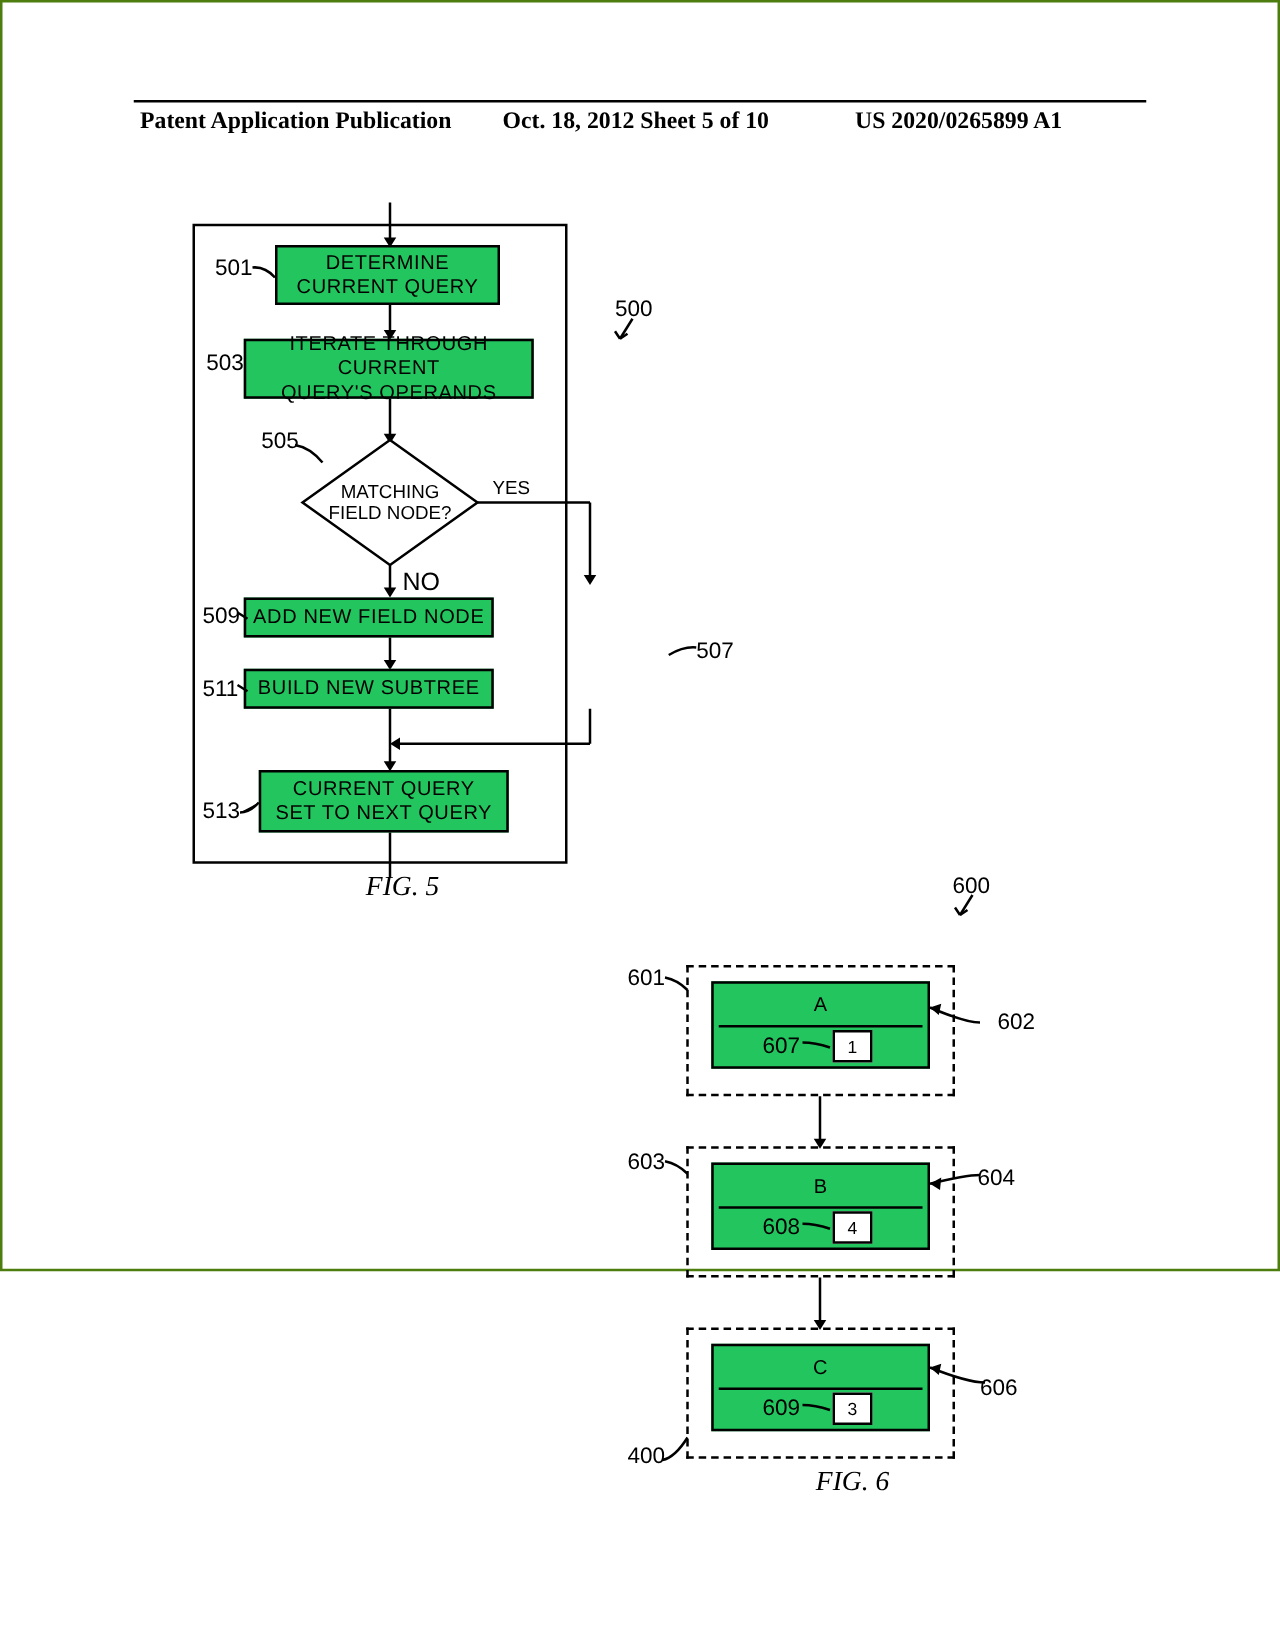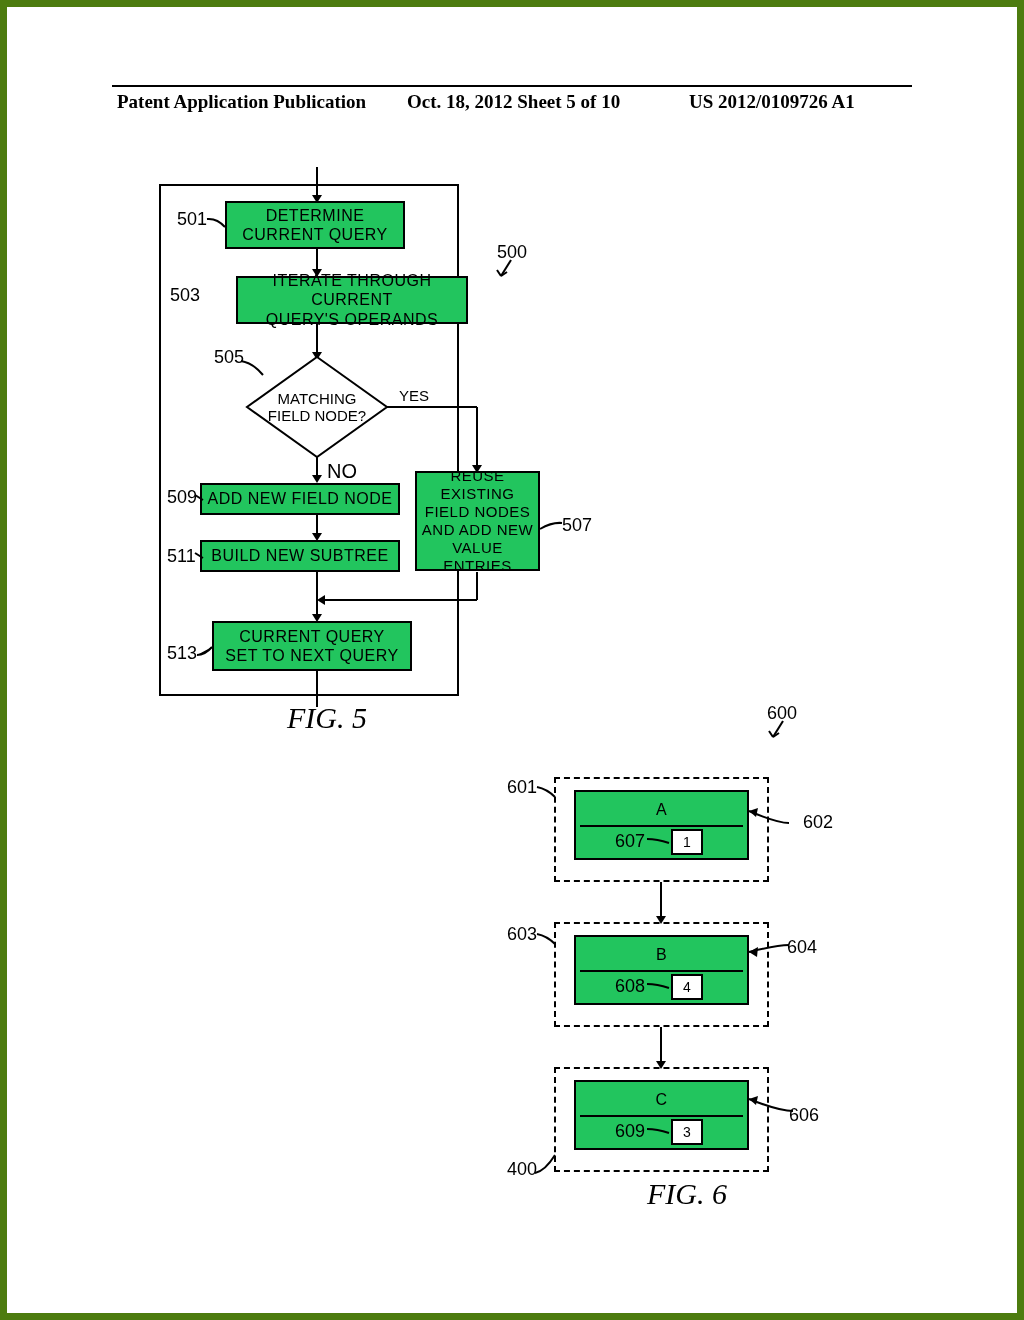--- a/index.html
+++ b/index.html
@@ -7,22 +7,22 @@
     padding: 0;
     width: 1024px;
     height: 1320px;
     background: #fff;
     font-family: "Times New Roman", serif;
     color: #000;
   }
   .page {
     position: relative;
     width: 1024px;
-    height: 1320px;
-    border: 7px solid #4d7c0f;
+    height: 1017px;
+    border: 2px solid #4d7c0f;
     box-sizing: border-box;
   }
   .header-line {
     position: absolute;
     left: 105px;
     right: 105px;
     top: 78px;
     border-top: 2px solid #000;
   }
   .header-text {
@@ -67,21 +67,21 @@
     position: absolute;
     font-family: Arial, Helvetica, sans-serif;
     font-size: 18px;
   }
 
   
   .fig-caption {
     position: absolute;
     font-style: italic;
     font-family: "Times New Roman", serif;
-    font-size: 30px;
+    font-size: 22px;
     text-align: center;
   }
 
   
   .fc500-border {
     position: absolute;
     left: 152px;
     top: 177px;
     width: 300px;
     height: 512px;
@@ -124,21 +124,21 @@
 
 </style>
 </head>
 <body>
 
 <div class="page">
 
   <div class="header-line"></div>
   <div class="header-text hdr-left">Patent Application Publication</div>
   <div class="header-text hdr-mid">Oct. 18, 2012  Sheet 5 of 10</div>
-  <div class="header-text hdr-right">US 2012/0109726 A1</div>
+  <div class="header-text hdr-right">US 2020/0265899 A1</div>
 
   <div class="fc500-border"></div>
 
   <div class="leader" style="left:490px; top:235px;">500</div>
   <svg style="left:488px; top:253px;" width="30" height="25">
     <path d="M16 0 L6 16" stroke="#000" stroke-width="2" fill="none"></path>
     <path d="M6 16 L2 10 M6 16 L12 12" stroke="#000" stroke-width="2" fill="none"></path>
   </svg>
 
   <svg style="left:300px; top:160px;" width="20" height="36">
@@ -153,21 +153,21 @@
   <div class="leader" style="left:170px; top:202px;">501</div>
   <svg style="left:200px; top:208px;" width="22" height="14">
     <path d="M0 4 Q10 3 18 12" stroke="#000" stroke-width="2" fill="none"></path>
   </svg>
 
   <svg style="left:302px; top:242px;" width="16" height="28">
     <line x1="8" y1="0" x2="8" y2="22" stroke="#000" stroke-width="2"></line>
     <polygon points="8,28 3,20 13,20" fill="#000"></polygon>
   </svg>
 
-  <div class="box" style="left:193px; top:269px; width:232px; height:48px;margin-left:36px;">
+  <div class="box" style="left:193px; top:269px; width:232px; height:48px;">
     <span style="white-space:pre-line;">ITERATE THROUGH CURRENT
 QUERY'S OPERANDS</span>
   </div>
   <div class="leader" style="left:163px; top:278px;">503</div>
   <svg style="left:193px; top:285px;" width="10" height="10"></svg>
 
   <svg style="left:302px; top:317px;" width="16" height="36">
     <line x1="8" y1="0" x2="8" y2="30" stroke="#000" stroke-width="2"></line>
     <polygon points="8,36 3,28 13,28" fill="#000"></polygon>
   </svg>
@@ -192,26 +192,20 @@
     <line x1="90" y1="4" x2="90" y2="64" stroke="#000" stroke-width="2"></line>
     <polygon points="90,70 85,62 95,62" fill="#000"></polygon>
   </svg>
 
   <div class="leader" style="left:320px; top:453px; font-size:20px;">NO</div>
   <svg style="left:302px; top:450px;" width="16" height="26">
     <line x1="8" y1="0" x2="8" y2="20" stroke="#000" stroke-width="2"></line>
     <polygon points="8,26 3,18 13,18" fill="#000"></polygon>
   </svg>
 
-  <div class="box" style="left:408px; top:464px; width:125px; height:100px; font-size:15px;">
-    <span style="white-space:pre-line;">REUSE EXISTING
-FIELD NODES
-AND ADD NEW
-VALUE ENTRIES</span>
-  </div>
   <div class="leader" style="left:555px; top:508px;">507</div>
   <svg style="left:533px; top:512px;" width="22" height="12">
     <path d="M22 4 Q12 3 0 10" stroke="#000" stroke-width="2" fill="none"></path>
   </svg>
 
   <div class="box" style="left:193px; top:476px; width:200px; height:32px;">
     <span>ADD NEW FIELD NODE</span>
   </div>
   <div class="leader" style="left:160px; top:480px;">509</div>
   <svg style="left:188px; top:488px;" width="10" height="8">

